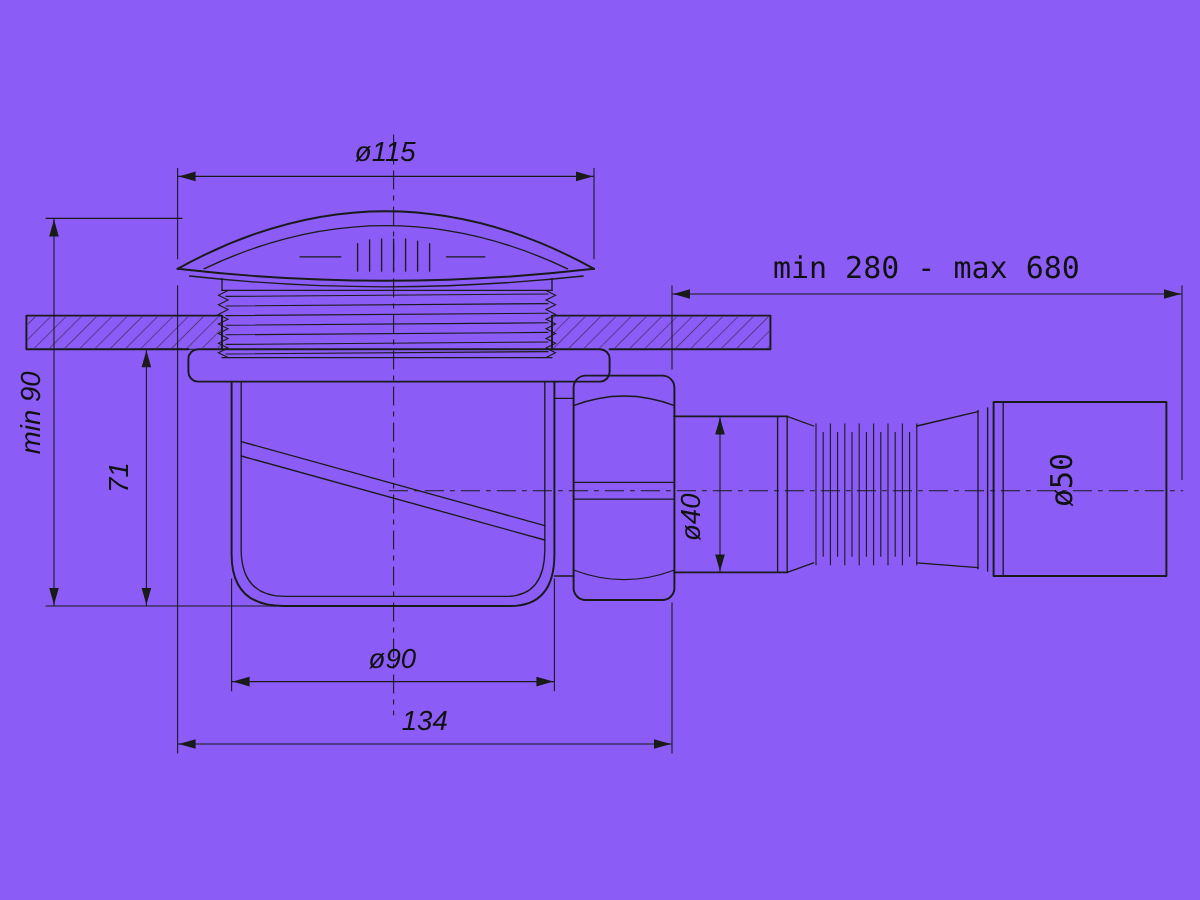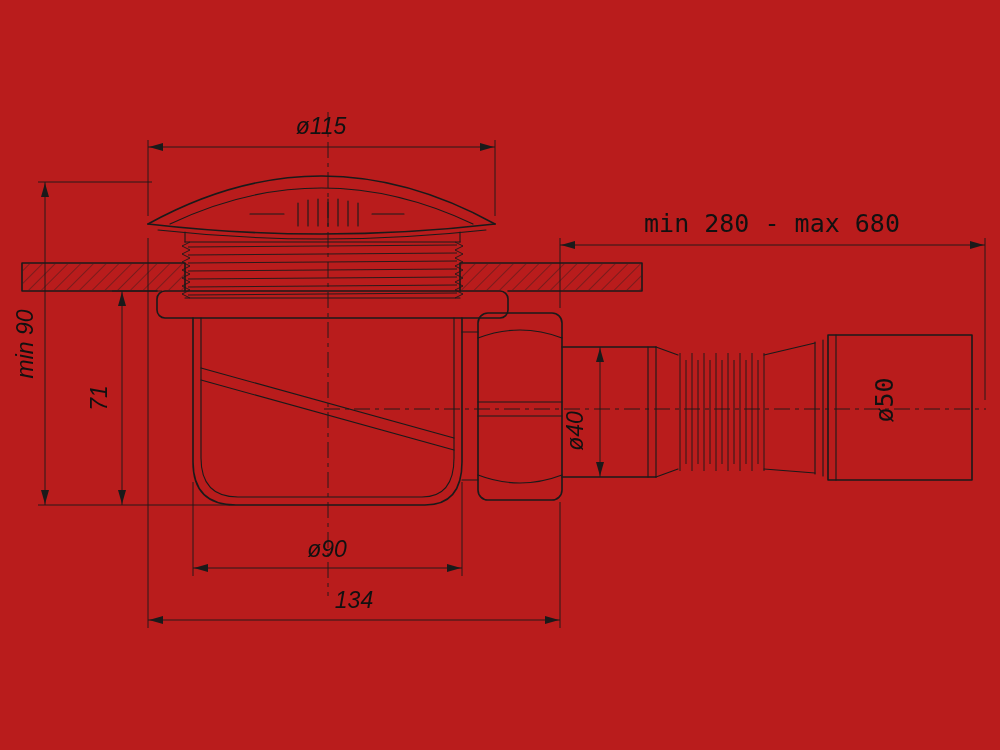--- a/index.html
+++ b/index.html
@@ -1,16 +1,16 @@
 <!DOCTYPE html>
 <html><head>
 <meta charset="utf-8">
 <style>
   html,body{margin:0;padding:0;background:#e8e8e8;}
-  .stage{width:1000px;height:750px;background:#b91c1c;position:relative;overflow:hidden;}
+  .stage{width:1000px;height:750px;background:#8b5cf6;position:relative;overflow:hidden;}
   svg{display:block;}
   .ln{stroke:#1a1a1a;stroke-width:1.6;fill:none;stroke-linecap:round;stroke-linejoin:round;}
   .md{stroke:#1a1a1a;stroke-width:1.1;fill:none;stroke-linecap:round;}
   .thin{stroke:#1a1a1a;stroke-width:0.9;fill:none;}
   .cl{stroke:#1a1a1a;stroke-width:0.9;fill:none;stroke-dasharray:16 5 4 5;}
   .arr{fill:#1a1a1a;stroke:none;}
   .dim-i{font:italic 23px "Liberation Sans", sans-serif;fill:#111;}
   .dim-m{font:25px "DejaVu Sans Mono", monospace;fill:#111;}
 </style>
 </head>

